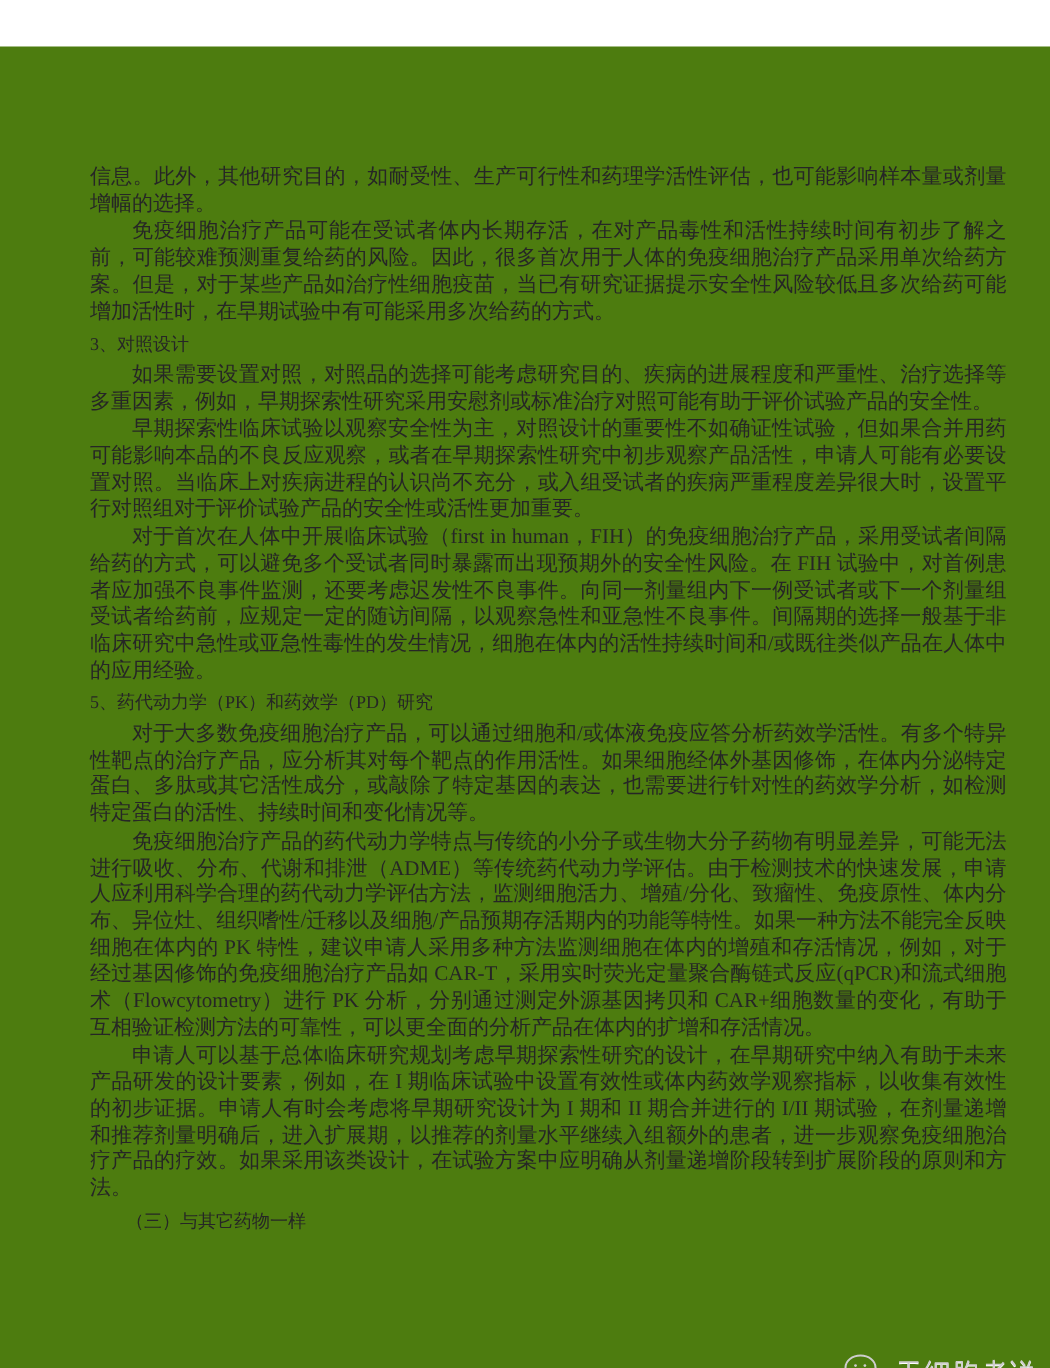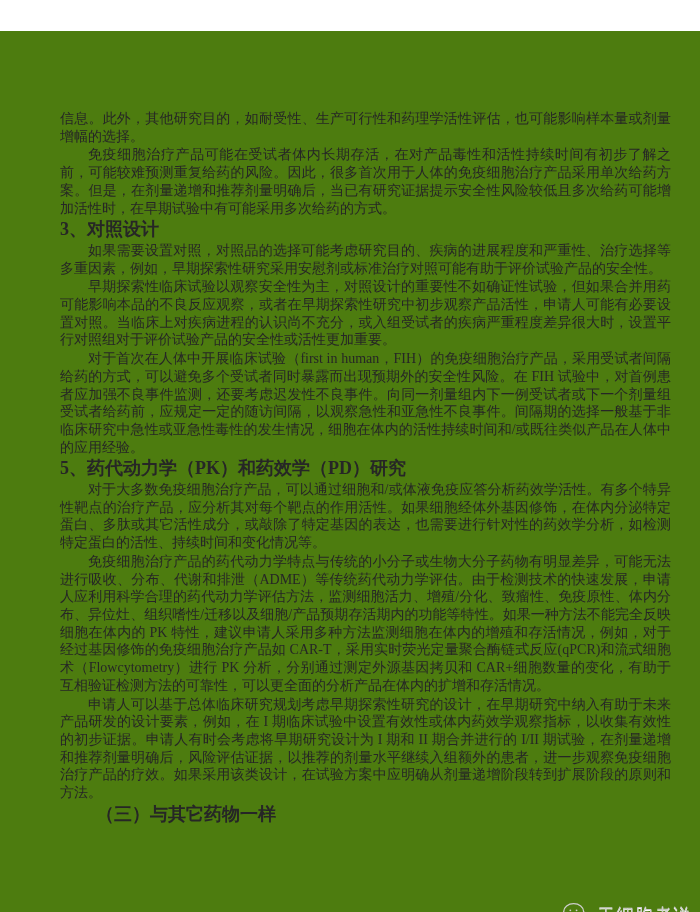--- a/index.html
+++ b/index.html
@@ -30,23 +30,23 @@
     font-size: 14px;
     line-height: 17.7px;
     text-align: justify;
     text-indent: 2em;
     word-break: break-all;
   }
   .content .p_continued { text-indent: 0; }
   .content .heading,
   .content .heading_indented {
     margin: 4px 0 3px 0;
-    font-size: 18px;
+    font-size: 12px;
     line-height: 17.7px;
-    font-weight: bold;
+    font-weight: normal;
     text-indent: 0;
   }
   .content .heading_indented { text-indent: 2em; }
   .watermark {
     position: absolute;
     top: 871px;
     right: 8px;
     display: flex;
     align-items: flex-end;
     gap: 5px;
@@ -60,29 +60,29 @@
   }
   .watermark svg { display: block; }
 </style>
 </head>
 <body>
 
 <div class="page">
 
   <div class="content">
       <p class="p_continued">信息。此外，其他研究目的，如耐受性、生产可行性和药理学活性评估，也可能影响样本量或剂量增幅的选择。</p>
-      <p class="p">免疫细胞治疗产品可能在受试者体内长期存活，在对产品毒性和活性持续时间有初步了解之前，可能较难预测重复给药的风险。因此，很多首次用于人体的免疫细胞治疗产品采用单次给药方案。但是，在剂量递增和推荐剂量明确后，当已有研究证据提示安全性风险较低且多次给药可能增加活性时，在早期试验中有可能采用多次给药的方式。</p>
+      <p class="p">免疫细胞治疗产品可能在受试者体内长期存活，在对产品毒性和活性持续时间有初步了解之前，可能较难预测重复给药的风险。因此，很多首次用于人体的免疫细胞治疗产品采用单次给药方案。但是，对于某些产品如治疗性细胞疫苗，当已有研究证据提示安全性风险较低且多次给药可能增加活性时，在早期试验中有可能采用多次给药的方式。</p>
       <h3 class="heading">3、对照设计</h3>
       <p class="p">如果需要设置对照，对照品的选择可能考虑研究目的、疾病的进展程度和严重性、治疗选择等多重因素，例如，早期探索性研究采用安慰剂或标准治疗对照可能有助于评价试验产品的安全性。</p>
       <p class="p">早期探索性临床试验以观察安全性为主，对照设计的重要性不如确证性试验，但如果合并用药可能影响本品的不良反应观察，或者在早期探索性研究中初步观察产品活性，申请人可能有必要设置对照。当临床上对疾病进程的认识尚不充分，或入组受试者的疾病严重程度差异很大时，设置平行对照组对于评价试验产品的安全性或活性更加重要。</p>
       <p class="p">对于首次在人体中开展临床试验（first in human，FIH）的免疫细胞治疗产品，采用受试者间隔给药的方式，可以避免多个受试者同时暴露而出现预期外的安全性风险。在 FIH 试验中，对首例患者应加强不良事件监测，还要考虑迟发性不良事件。向同一剂量组内下一例受试者或下一个剂量组受试者给药前，应规定一定的随访间隔，以观察急性和亚急性不良事件。间隔期的选择一般基于非临床研究中急性或亚急性毒性的发生情况，细胞在体内的活性持续时间和/或既往类似产品在人体中的应用经验。</p>
       <h3 class="heading">5、药代动力学（PK）和药效学（PD）研究</h3>
       <p class="p">对于大多数免疫细胞治疗产品，可以通过细胞和/或体液免疫应答分析药效学活性。有多个特异性靶点的治疗产品，应分析其对每个靶点的作用活性。如果细胞经体外基因修饰，在体内分泌特定蛋白、多肽或其它活性成分，或敲除了特定基因的表达，也需要进行针对性的药效学分析，如检测特定蛋白的活性、持续时间和变化情况等。</p>
       <p class="p">免疫细胞治疗产品的药代动力学特点与传统的小分子或生物大分子药物有明显差异，可能无法进行吸收、分布、代谢和排泄（ADME）等传统药代动力学评估。由于检测技术的快速发展，申请人应利用科学合理的药代动力学评估方法，监测细胞活力、增殖/分化、致瘤性、免疫原性、体内分布、异位灶、组织嗜性/迁移以及细胞/产品预期存活期内的功能等特性。如果一种方法不能完全反映细胞在体内的 PK 特性，建议申请人采用多种方法监测细胞在体内的增殖和存活情况，例如，对于经过基因修饰的免疫细胞治疗产品如 CAR-T，采用实时荧光定量聚合酶链式反应(qPCR)和流式细胞术（Flowcytometry）进行 PK 分析，分别通过测定外源基因拷贝和 CAR+细胞数量的变化，有助于互相验证检测方法的可靠性，可以更全面的分析产品在体内的扩增和存活情况。</p>
-      <p class="p">申请人可以基于总体临床研究规划考虑早期探索性研究的设计，在早期研究中纳入有助于未来产品研发的设计要素，例如，在 I 期临床试验中设置有效性或体内药效学观察指标，以收集有效性的初步证据。申请人有时会考虑将早期研究设计为 I 期和 II 期合并进行的 I/II 期试验，在剂量递增和推荐剂量明确后，风险评估证据，以推荐的剂量水平继续入组额外的患者，进一步观察免疫细胞治疗产品的疗效。如果采用该类设计，在试验方案中应明确从剂量递增阶段转到扩展阶段的原则和方法。</p>
+      <p class="p">申请人可以基于总体临床研究规划考虑早期探索性研究的设计，在早期研究中纳入有助于未来产品研发的设计要素，例如，在 I 期临床试验中设置有效性或体内药效学观察指标，以收集有效性的初步证据。申请人有时会考虑将早期研究设计为 I 期和 II 期合并进行的 I/II 期试验，在剂量递增和推荐剂量明确后，进入扩展期，以推荐的剂量水平继续入组额外的患者，进一步观察免疫细胞治疗产品的疗效。如果采用该类设计，在试验方案中应明确从剂量递增阶段转到扩展阶段的原则和方法。</p>
       <h3 class="heading_indented">（三）与其它药物一样</h3>
     </div>
 
   <div class="watermark">
     <span>
       <svg width="30" height="25" viewBox="0 0 36 30" fill="none" stroke="#cdcdcd" stroke-width="1.6">
         <path d="M14 2 C7.4 2 2 6.3 2 11.6 C2 14.6 3.7 17.3 6.4 19 L5.4 22.4 L9.3 20.4 C10.7 20.9 12.3 21.2 14 21.2 C20.6 21.2 26 16.9 26 11.6 C26 6.3 20.6 2 14 2 Z"></path>
         <circle cx="10" cy="10" r="1.1" fill="#cdcdcd" stroke="none"></circle>
         <circle cx="17.5" cy="10" r="1.1" fill="#cdcdcd" stroke="none"></circle>
         <path d="M26.5 12.5 C31 13.3 34.3 16.2 34.3 19.6 C34.3 21.7 33 23.6 31 24.9 L31.7 27.4 L28.8 25.9 C27.8 26.3 26.6 26.5 25.4 26.5 C21.6 26.5 18.4 24.5 17.3 21.7"></path>

